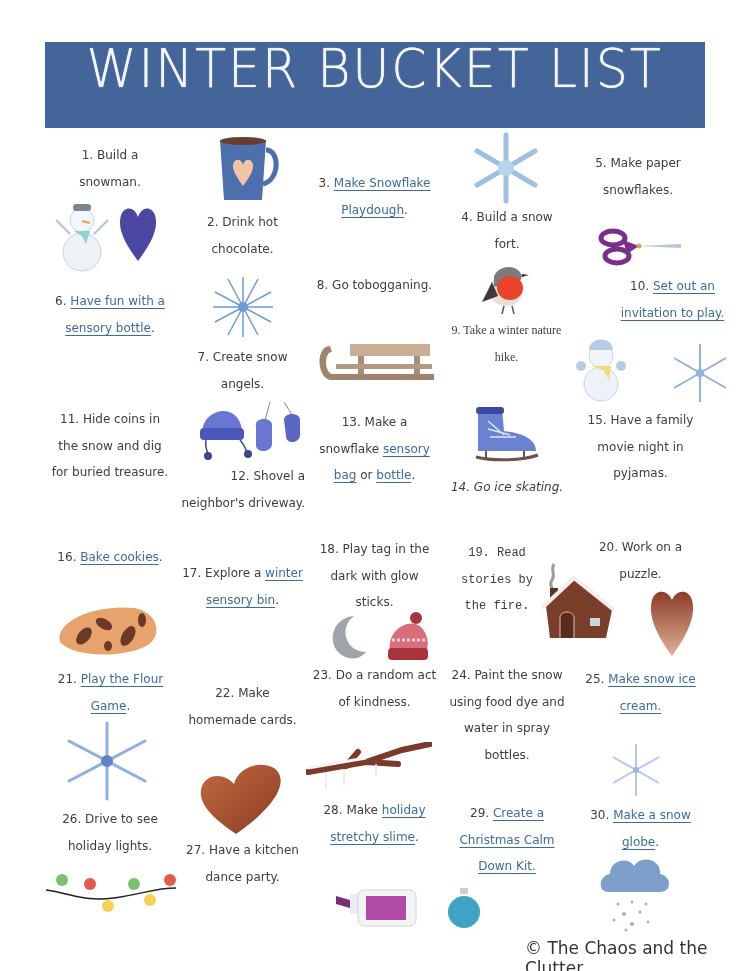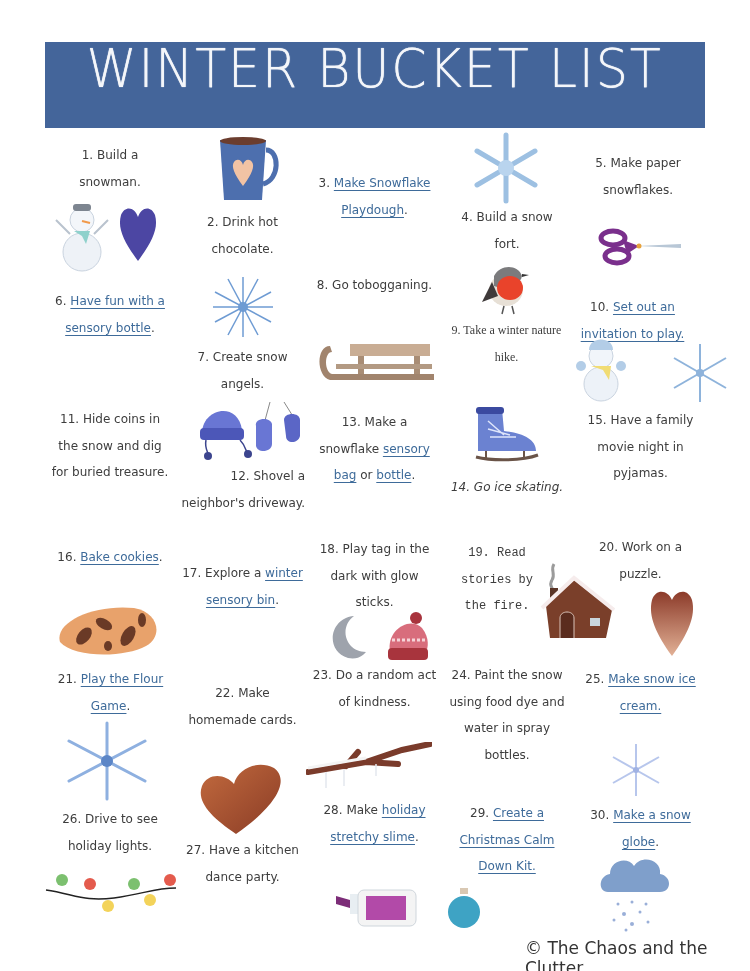--- a/index.html
+++ b/index.html
@@ -26,21 +26,21 @@
 
 <div class="item" style="left:50px; top:142px; width:120px;"><span>1.</span><span> Build a snowman.</span></div>
 <div class="item" style="left:180px; top:209px; width:125px;"><span>2.</span><span> Drink hot chocolate.</span></div>
 <div class="item" style="left:312px; top:170px; width:125px;"><span>3.</span><span> </span><a>Make Snowflake Playdough</a><span>.</span></div>
 <div class="item" style="left:447px; top:204px; width:120px;"><span>4.</span><span> Build a snow fort.</span></div>
 <div class="item" style="left:578px; top:150px; width:120px;"><span>5.</span><span> Make paper snowflakes.</span></div>
 <div class="item" style="left:44px; top:288px; width:132px;"><span>6.</span><span> </span><a>Have fun with a sensory bottle</a><span>.</span></div>
 <div class="item" style="left:180px; top:344px; width:125px;text-align:center;"><span>7.</span><span> Create snow angels.</span></div>
 <div class="item" style="left:312px; top:272px; width:125px;"><span>8.</span><span> Go tobogganing.</span></div>
 <div class="item" style="left:444px; top:317px; width:125px;font-family:Liberation Serif, serif;"><span>9.</span><span> Take a winter nature hike.</span></div>
-<div class="item" style="left:570px; top:273px; width:125px;margin-top:21px;"><span>10.</span><span> </span><a>Set out an invitation to play.</a></div>
+<div class="item" style="left:610px; top:273px; width:125px;"><span>10.</span><span> </span><a>Set out an invitation to play.</a></div>
 <div class="item" style="left:50px; top:406px; width:120px;"><span>11.</span><span> Hide coins in the snow and dig for buried treasure.</span></div>
 <div class="item" style="left:180px; top:463px; width:125px;text-align:right;"><span>12.</span><span> Shovel a neighbor's driveway.</span></div>
 <div class="item" style="left:312px; top:409px; width:125px;"><span>13.</span><span> Make a snowflake </span><a>sensory bag</a><span> or </span><a>bottle</a><span>.</span></div>
 <div class="item" style="left:447px; top:474px; width:120px;font-style:italic;"><span>14.</span><span> Go ice skating.</span></div>
 <div class="item" style="left:578px; top:407px; width:125px;"><span>15.</span><span> Have a family movie night in pyjamas.</span></div>
 <div class="item" style="left:50px; top:544px; width:120px;"><span>16.</span><span> </span><a>Bake cookies</a><span>.</span></div>
 <div class="item" style="left:180px; top:560px; width:125px;"><span>17.</span><span> Explore a </span><a>winter sensory bin</a><span>.</span></div>
 <div class="item" style="left:312px; top:536px; width:125px;"><span>18.</span><span> Play tag in the dark with glow sticks.</span></div>
 <div class="item" style="left:447px; top:540px; width:100px;font-family:Liberation Mono, monospace;"><span>19.</span><span> Read stories by the fire.</span></div>
 <div class="item" style="left:578px; top:534px; width:125px;"><span>20.</span><span> Work on a puzzle.</span></div>

